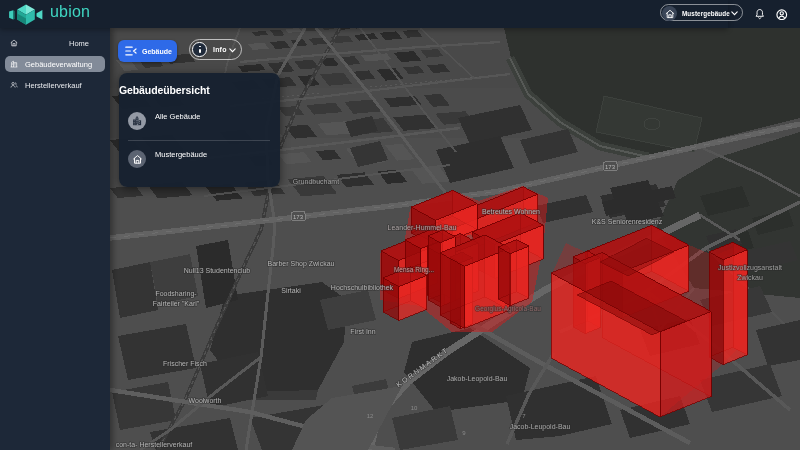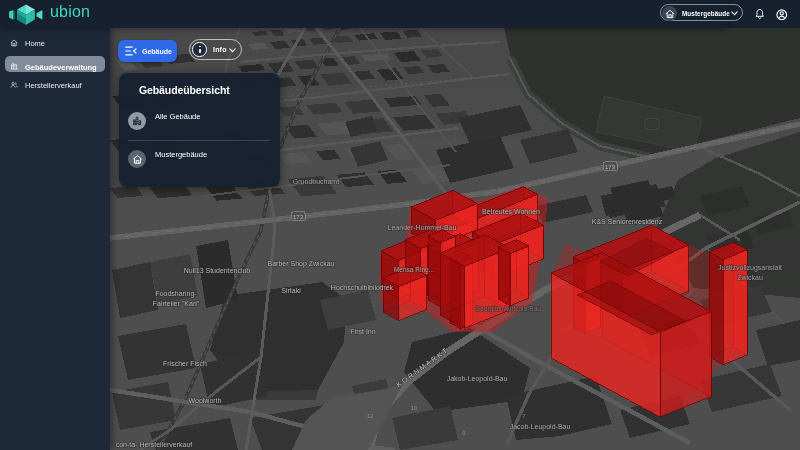--- a/index.html
+++ b/index.html
@@ -17,42 +17,42 @@
 .tb-pill .circ svg { position:absolute; left:2.5px; top:2.5px; }
 .tb-pill .txt { position:absolute; left:21px; top:5px; font-size:6.3px;
   font-weight:700; color:#fff; letter-spacing:0.1px; }
 .tb-pill .chev { position:absolute; right:4px; top:6px; }
 .bell { position:absolute; left:755px; top:8px; width:9.5px; }
 .avatar { position:absolute; left:776px; top:8.5px; }
 .sidebar { position:absolute; left:0; top:28px; width:110px; height:422px;
   background:#1d2838; z-index:25; box-shadow:3px 0 6px rgba(0,0,0,0.35); }
 .nav-item { position:relative; height:16px; margin:5px 5px; border-radius:5px;
   color:#e8eaee; font-size:7.5px; display:flex; align-items:center; }
-.nav-item.first { margin-top:7px; }
+.nav-item.first { margin-top:7px;gap:44px; }
 .nav-item .ic { width:8px; margin-left:5px; margin-right:7px; display:flex; }
-.nav-item.sel { background:#828b99; color:#fff; font-weight:700;align-items:flex-end; }
+.nav-item.sel { background:#828b99; color:#fff; font-weight:400; }
 .map { position:absolute; left:110px; top:28px; width:690px; height:422px; z-index:1; }
 .btn-geb { position:absolute; left:118px; top:40px; width:59px; height:22px;
   background:#2e6ae8; border-radius:6px; z-index:10; color:#fff; font-size:7px; font-weight:700;
   display:flex; align-items:center; box-shadow:0 1px 3px rgba(0,0,0,0.4); }
 .btn-geb svg { margin-left:7px; margin-right:5px; }
 .pill-info { position:absolute; left:189px; top:39px; width:53px; height:21px;
   border:1px solid rgba(230,230,230,0.75); border-radius:11px; z-index:10; }
 .pill-info .circ { position:absolute; left:2px; top:2px; width:14.6px; height:14.6px;
   border-radius:50%; background:#1f2a3a; border:1.2px solid #fff; }
 .pill-info .circ .dot { position:absolute; left:6px; top:2.8px; width:1.7px; height:1.7px;
   background:#fff; border-radius:50%; }
 .pill-info .circ .bar { position:absolute; left:6.1px; top:5.8px; width:1.5px; height:4.6px;
   background:#fff; border-radius:1px; }
 .pill-info .txt { position:absolute; left:23px; top:6px; font-size:7px; color:#fff; font-weight:700; letter-spacing:0.2px; }
 .pill-info .chev { position:absolute; right:5px; top:8px; }
 .panel { position:absolute; left:119px; top:73px; width:161px; height:114px;
   background:rgba(23,33,48,0.97); border-radius:8px; z-index:9;
   box-shadow:0 2px 10px rgba(0,0,0,0.5); }
-.panel h3 { color:#fff; font-size:10.5px; font-weight:700; margin:11px 0 0 20px;
+.panel h3 { color:#fff; font-size:10.5px; font-weight:700; margin:11px 0 0 0;
   letter-spacing:-0.1px; }
 .prow { position:absolute; left:9px; display:flex; }
 .prow .circ { width:18px; height:18px; border-radius:50%; display:flex;
   align-items:center; justify-content:center; }
 .prow .t { color:#fff; font-size:7.5px; margin-left:9px; }
 .pdiv { position:absolute; left:9px; top:67px; width:142px; height:1px;
   background:rgba(255,255,255,0.16); }
 </style>
 </head>
 <body>

